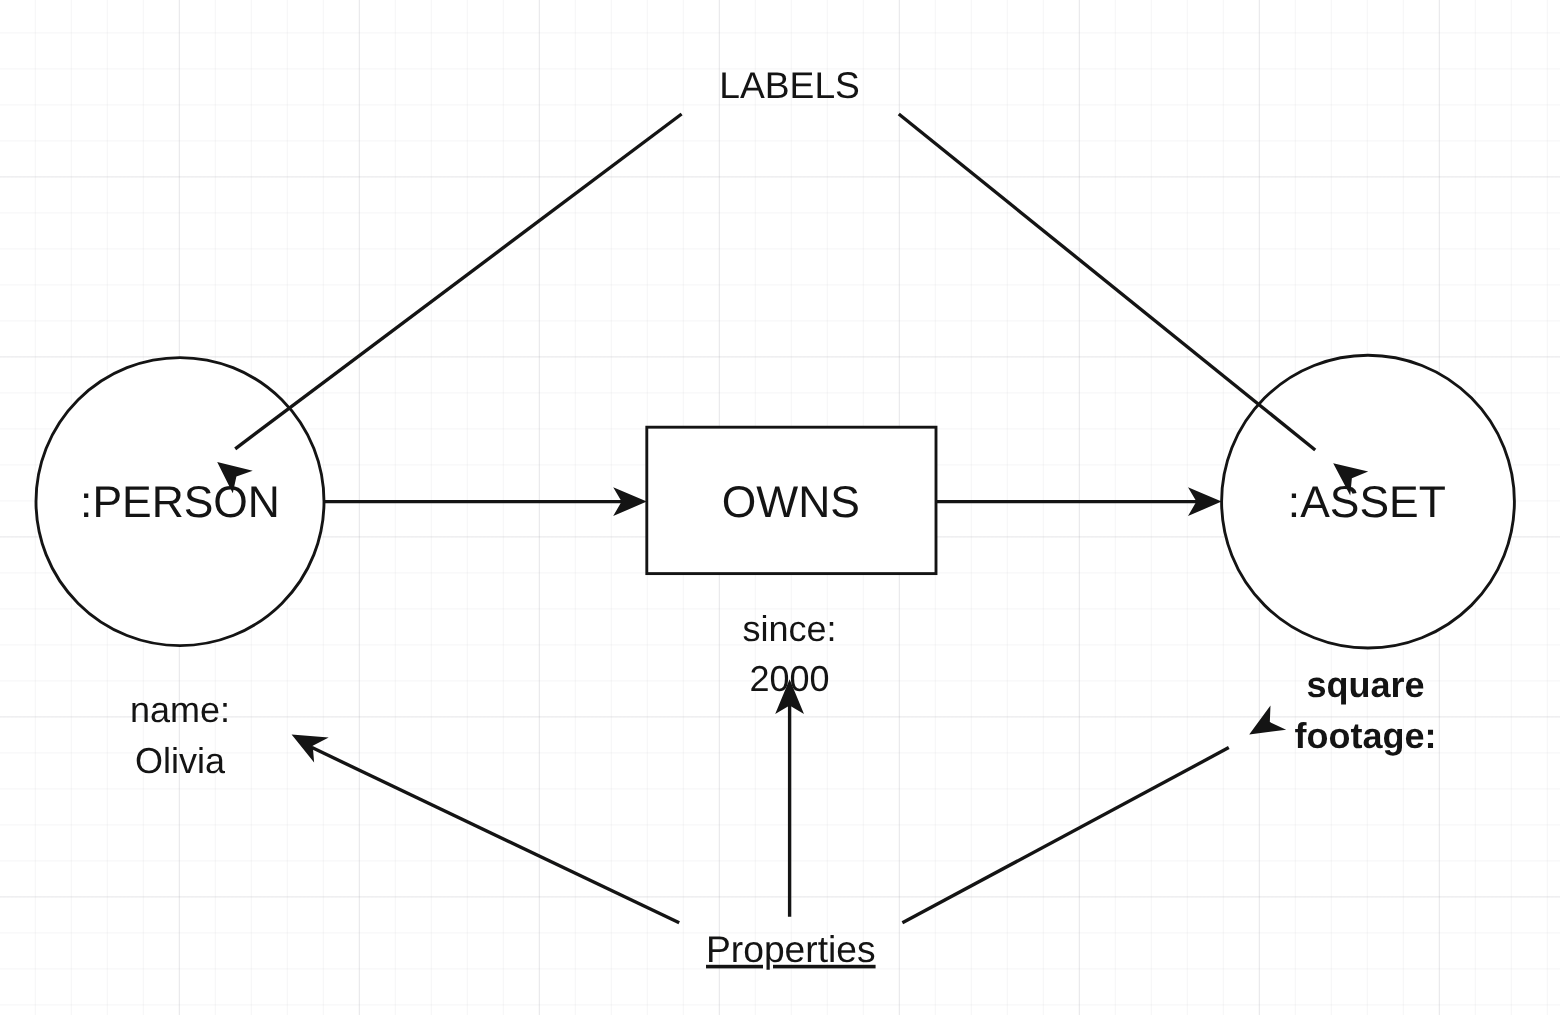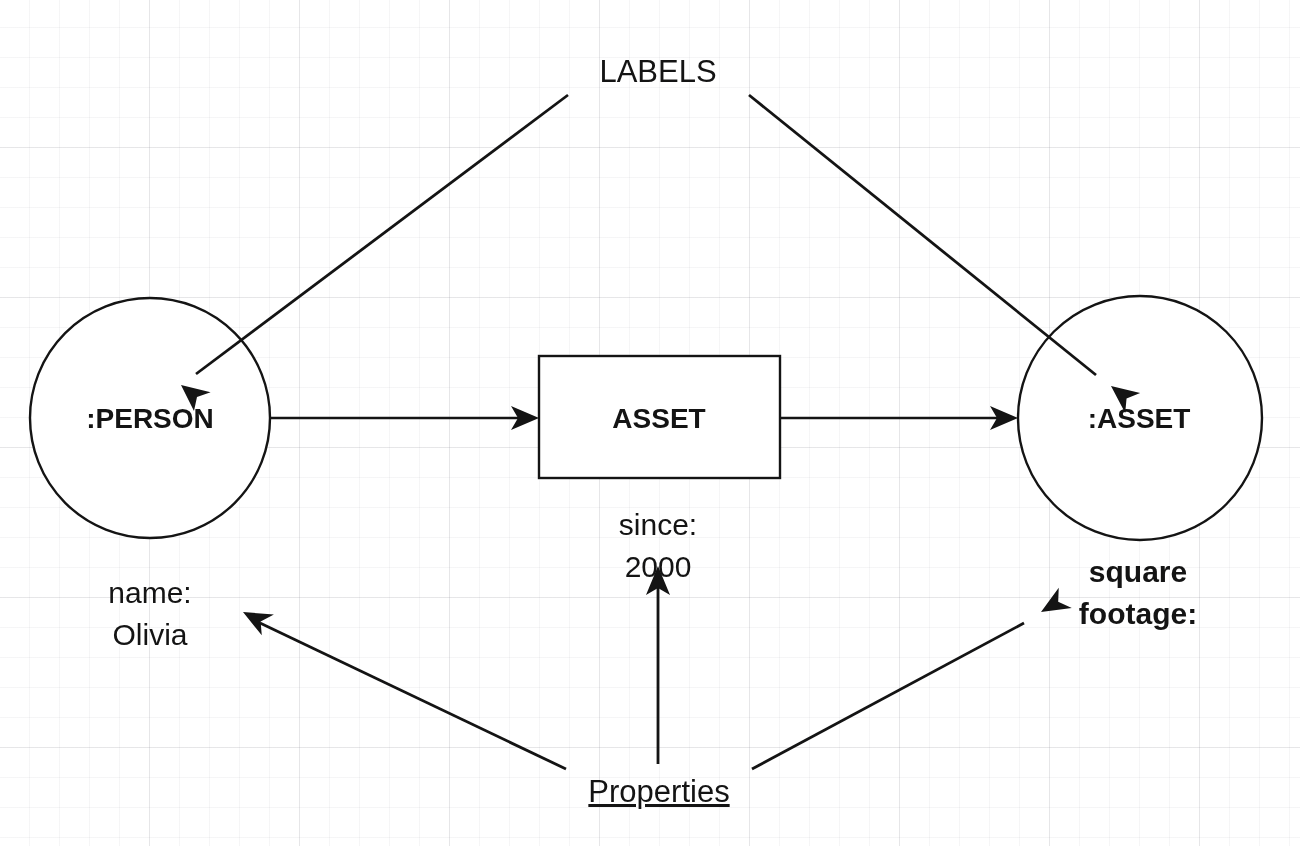--- a/index.html
+++ b/index.html
@@ -47,23 +47,22 @@
   .lbl {
     position: absolute;
     color: #141414;
     font-family: "Liberation Sans", sans-serif;
     text-align: center;
     white-space: nowrap;
     line-height: 42px;
     user-select: none;
   }
   .lbl-node {
-    font-size: 28px;
+    font-size: 37px;
     transform: translate(-50%, -50%);
-    font-weight: bold;
   }
   .lbl-prop {
     font-size: 30px;
     transform: translateX(-50%);
   }
   .lbl-anno {
     font-size: 31px;
     transform: translate(-50%, -50%);
   }
 </style>
@@ -113,21 +112,21 @@
     <g>
       <line class="pointer-line" x1="752" y1="769" x2="1024" y2="623"></line>
       <polygon class="arrow-fill" points="1041,612 1012,601 1021,613 1014,625" transform="rotate(-208 1041 612)"></polygon>
     </g>
   </svg>
 
   <div class="lbl lbl-anno" style="left:658px; top:72px;">LABELS</div>
 
   <div class="lbl lbl-node" style="left:150px; top:419px;">:PERSON</div>
 
-  <div class="lbl lbl-node" style="left:659px; top:419px;">ASSET</div>
+  <div class="lbl lbl-node" style="left:659px; top:419px;">OWNS</div>
 
   <div class="lbl lbl-node" style="left:1139px; top:419px;">:ASSET</div>
 
   <div class="lbl lbl-prop" style="left:150px; top:572px;">
     <div>name:</div>
     <div>Olivia</div>
   </div>
 
   <div class="lbl lbl-prop" style="left:658px; top:504px;">
     <div>since:</div>

